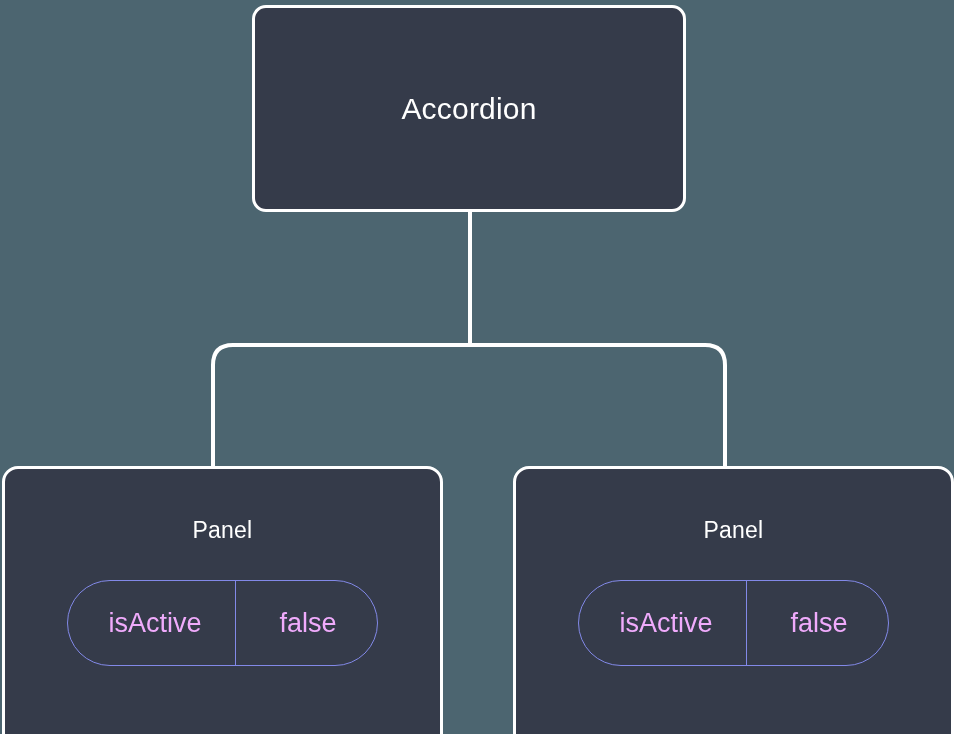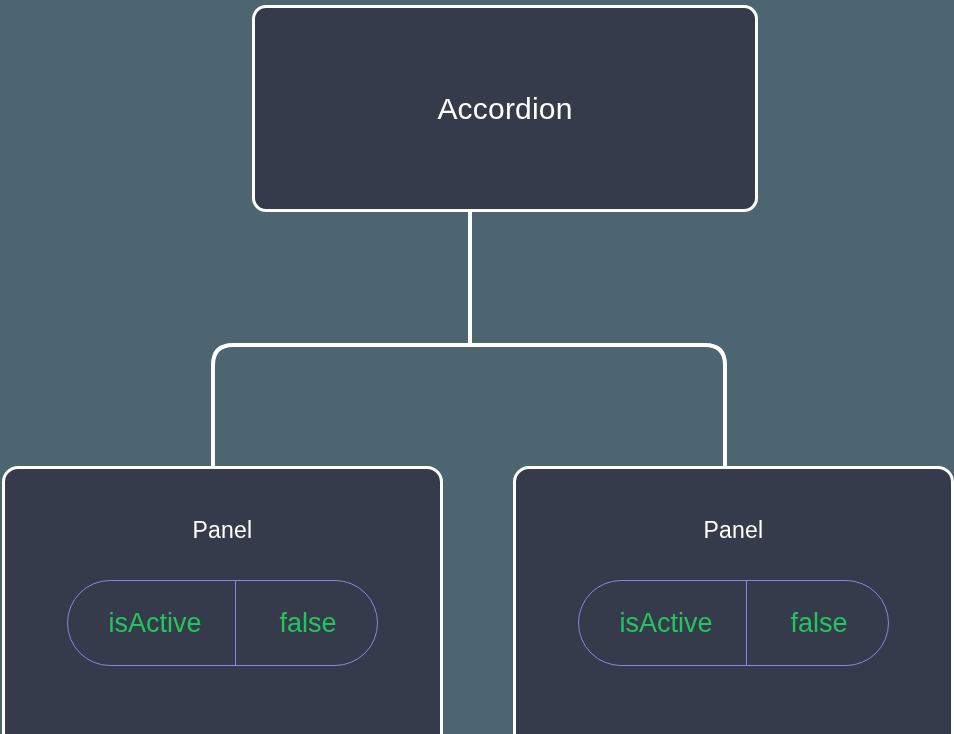--- a/index.html
+++ b/index.html
@@ -43,21 +43,21 @@
     border: 3px solid #ffffff;
     border-radius: 14px;
     display: flex;
     flex-direction: column;
     align-items: center;
   }
 
   .node-root {
     left: 252px;
     top: 5px;
-    width: 506px;
+    width: 434px;
     height: 207px;
     justify-content: center;
   }
 
   .node-title {
     color: #ffffff;
     font-size: 30px;
     font-weight: 400;
     letter-spacing: 0.2px;
     line-height: 1;
@@ -86,21 +86,21 @@
     border: 1.6px solid #8289e8;
     border-radius: 50px;
     box-sizing: border-box;
     overflow: hidden;
   }
 
   .prop-cell {
     display: flex;
     align-items: center;
     justify-content: center;
-    color: #22c55e;
+    color: #f0abfc;
     font-size: 27px;
     line-height: 1;
     white-space: nowrap;
   }
 
   .prop-key {
     padding: 0 34px 0 40px;
   }
 
   .prop-value {

